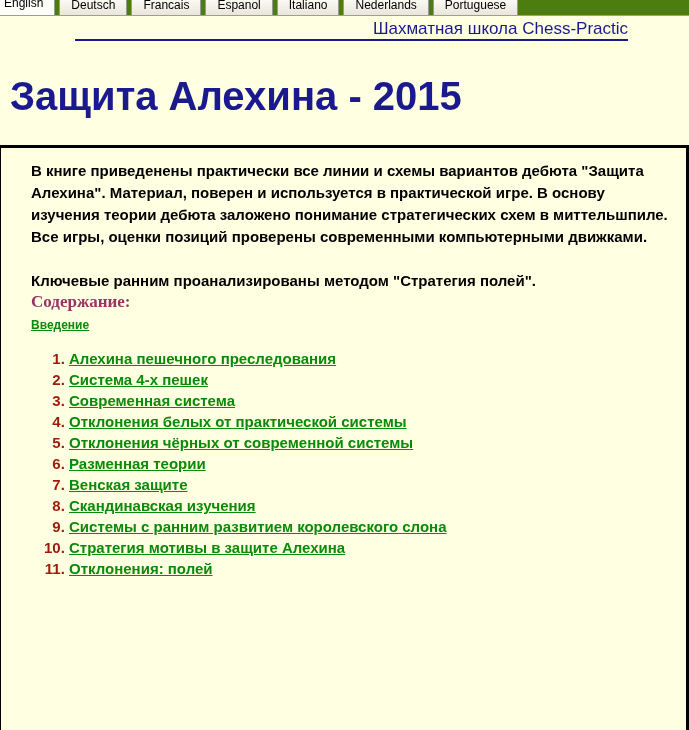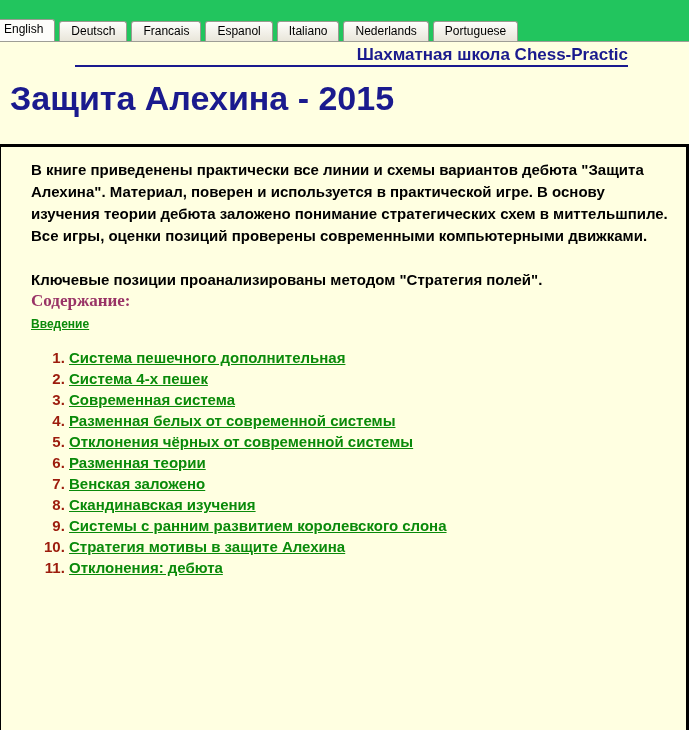--- a/index.html
+++ b/index.html
@@ -6,22 +6,22 @@
   html, body { margin: 0; padding: 0; }
   body {
     width: 689px; height: 730px;
     background: #FFFFE1;
     overflow: hidden;
     font-family: "Liberation Sans", sans-serif;
   }
 
   
   .tabstrip {
-    height: 42px;
-    background: #22c55e;
+    height: 16px;
+    background: #4d7c0f;
     border-bottom: 1px solid #9e9e96;
     display: flex;
     align-items: flex-end;
     overflow: hidden;
   }
   .tab {
     height: 20px; line-height: 19px;
     padding: 0 11px;
     font-size: 12px; color: #000;
     background: linear-gradient(#fefefc, #e9e6da);
@@ -41,30 +41,30 @@
   
   .header-link-row {
     margin: 3px 0 0 75px;
     width: 553px;
     border-bottom: 2px solid #1a1a8e;
     text-align: right;
     padding-bottom: 1px;
   }
   .header-link {
     color: #1a1a8e;
-    font-weight: bold;
+    font-weight: normal;
     font-size: 17px;
     line-height: 19px;
     text-decoration: none;
   }
 
   
   .page-title {
-    margin: 12px 0 0 10px;
-    font-size: 34px;
+    margin: 32px 0 0 10px;
+    font-size: 40px;
     line-height: 1.15;
     font-weight: bold;
     color: #1a1a8e;
   }
 
   
   .main-box {
     margin: 26px 0 0 -1px;
     border: 3px solid #000;
     border-left-width: 2px;
@@ -133,40 +133,40 @@
 
 <div class="header-link-row">
   <a class="header-link" href="#">Шахматная школа Chess-Practic</a>
 </div>
 
 <h1 class="page-title">Защита Алехина - 2015</h1>
 
 <div class="main-box">
 
   <p class="intro-p">В книге приведенены практически все линии и схемы вариантов дебюта "Защита Алехина". Материал, поверен и используется в практической игре. В основу изучения теории дебюта заложено понимание стратегических схем в миттельшпиле. Все игры, оценки позиций проверены современными компьютерными движками.</p>
-  <p class="intro-p">Ключевые позиции проанализированы методом "Стратегия полей".</p>
+  <p class="intro-p">Ключевые ранним проанализированы методом "Стратегия полей".</p>
 
   <div class="contents-heading">Содержание:</div>
 
   <div class="link-line">
     <a class="green-link" href="#">Введение</a>
   </div>
 
   <ol class="chapter-list">
-    <li><a class="green-link" href="#">Система пешечного дополнительная</a></li>
+    <li><a class="green-link" href="#">Алехина пешечного преследования</a></li>
     <li><a class="green-link" href="#">Система 4-х пешек</a></li>
     <li><a class="green-link" href="#">Современная система</a></li>
-    <li><a class="green-link" href="#">Разменная белых от современной системы</a></li>
+    <li><a class="green-link" href="#">Отклонения белых от практической системы</a></li>
     <li><a class="green-link" href="#">Отклонения чёрных от современной системы</a></li>
     <li><a class="green-link" href="#">Разменная теории</a></li>
-    <li><a class="green-link" href="#">Венская заложено</a></li>
+    <li><a class="green-link" href="#">Венская защите</a></li>
     <li><a class="green-link" href="#">Скандинавская изучения</a></li>
     <li><a class="green-link" href="#">Системы с ранним развитием королевского слона</a></li>
     <li><a class="green-link" href="#">Стратегия мотивы в защите Алехина</a></li>
-    <li><a class="green-link" href="#">Отклонения: дебюта</a></li>
+    <li><a class="green-link" href="#">Отклонения: полей</a></li>
   </ol>
 
   <div class="extra-links">
   </div>
 
 </div>
 
 <div class="footer">(с) 2010-2015, Дергилев Игорь, г.Новосибирск</div>
 
 </body></html>

